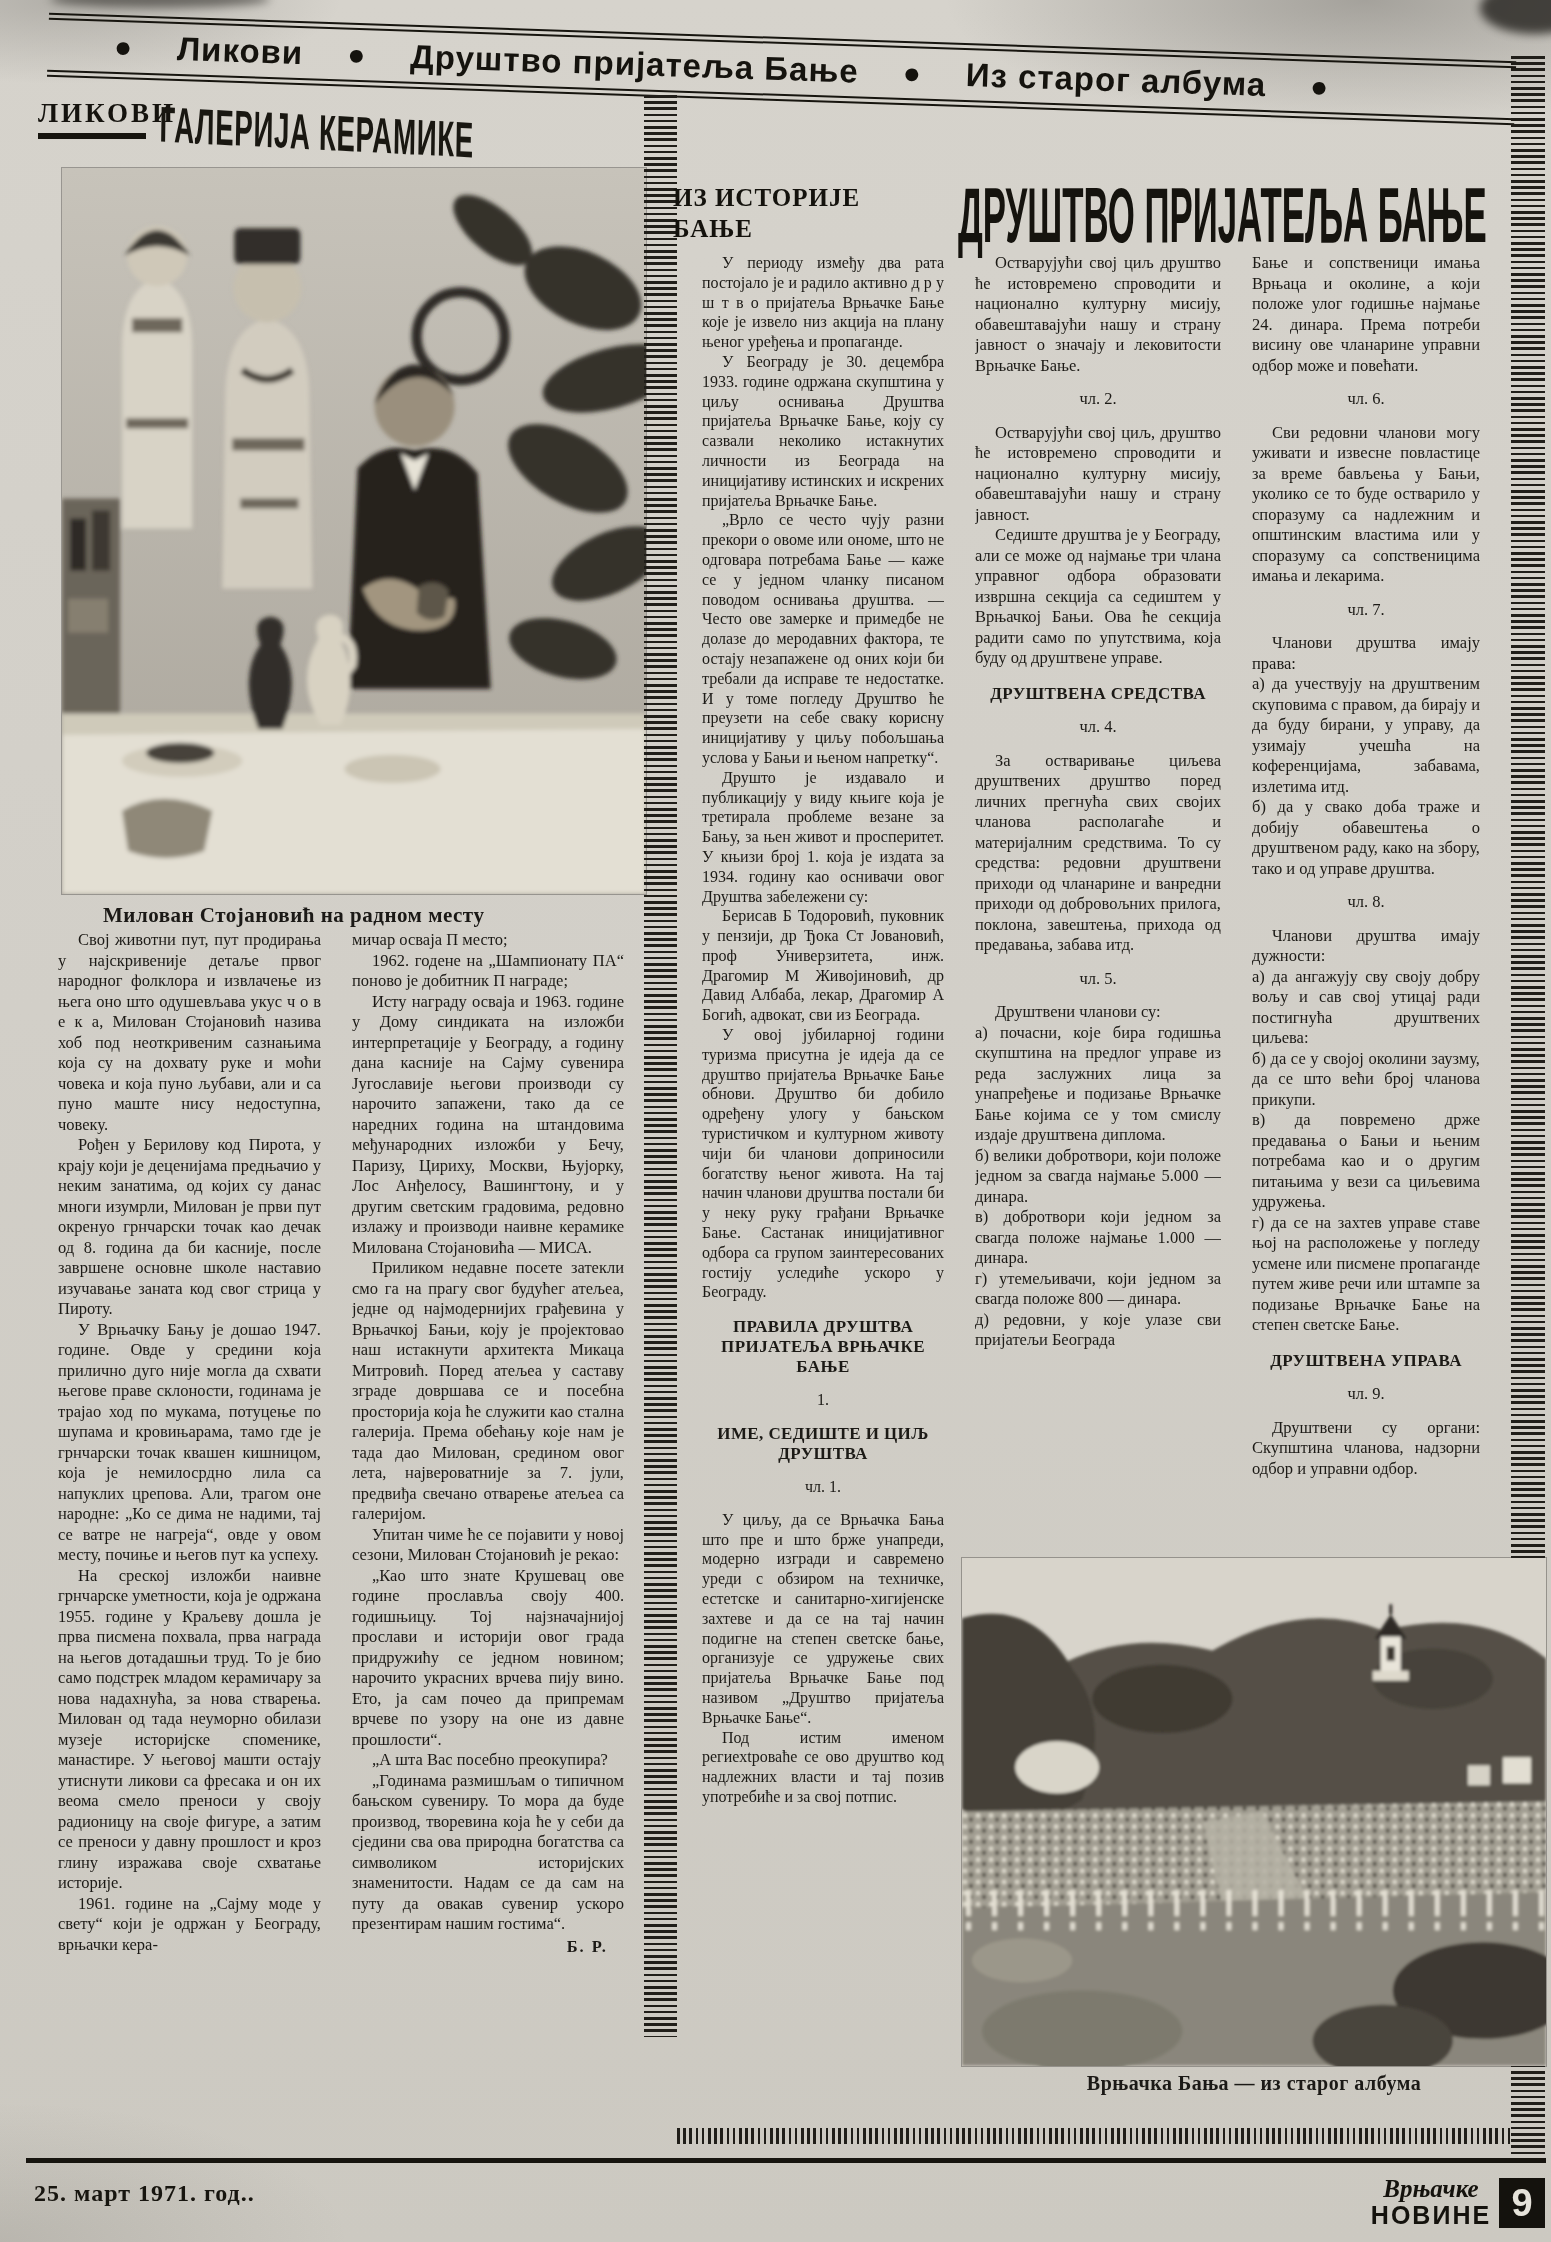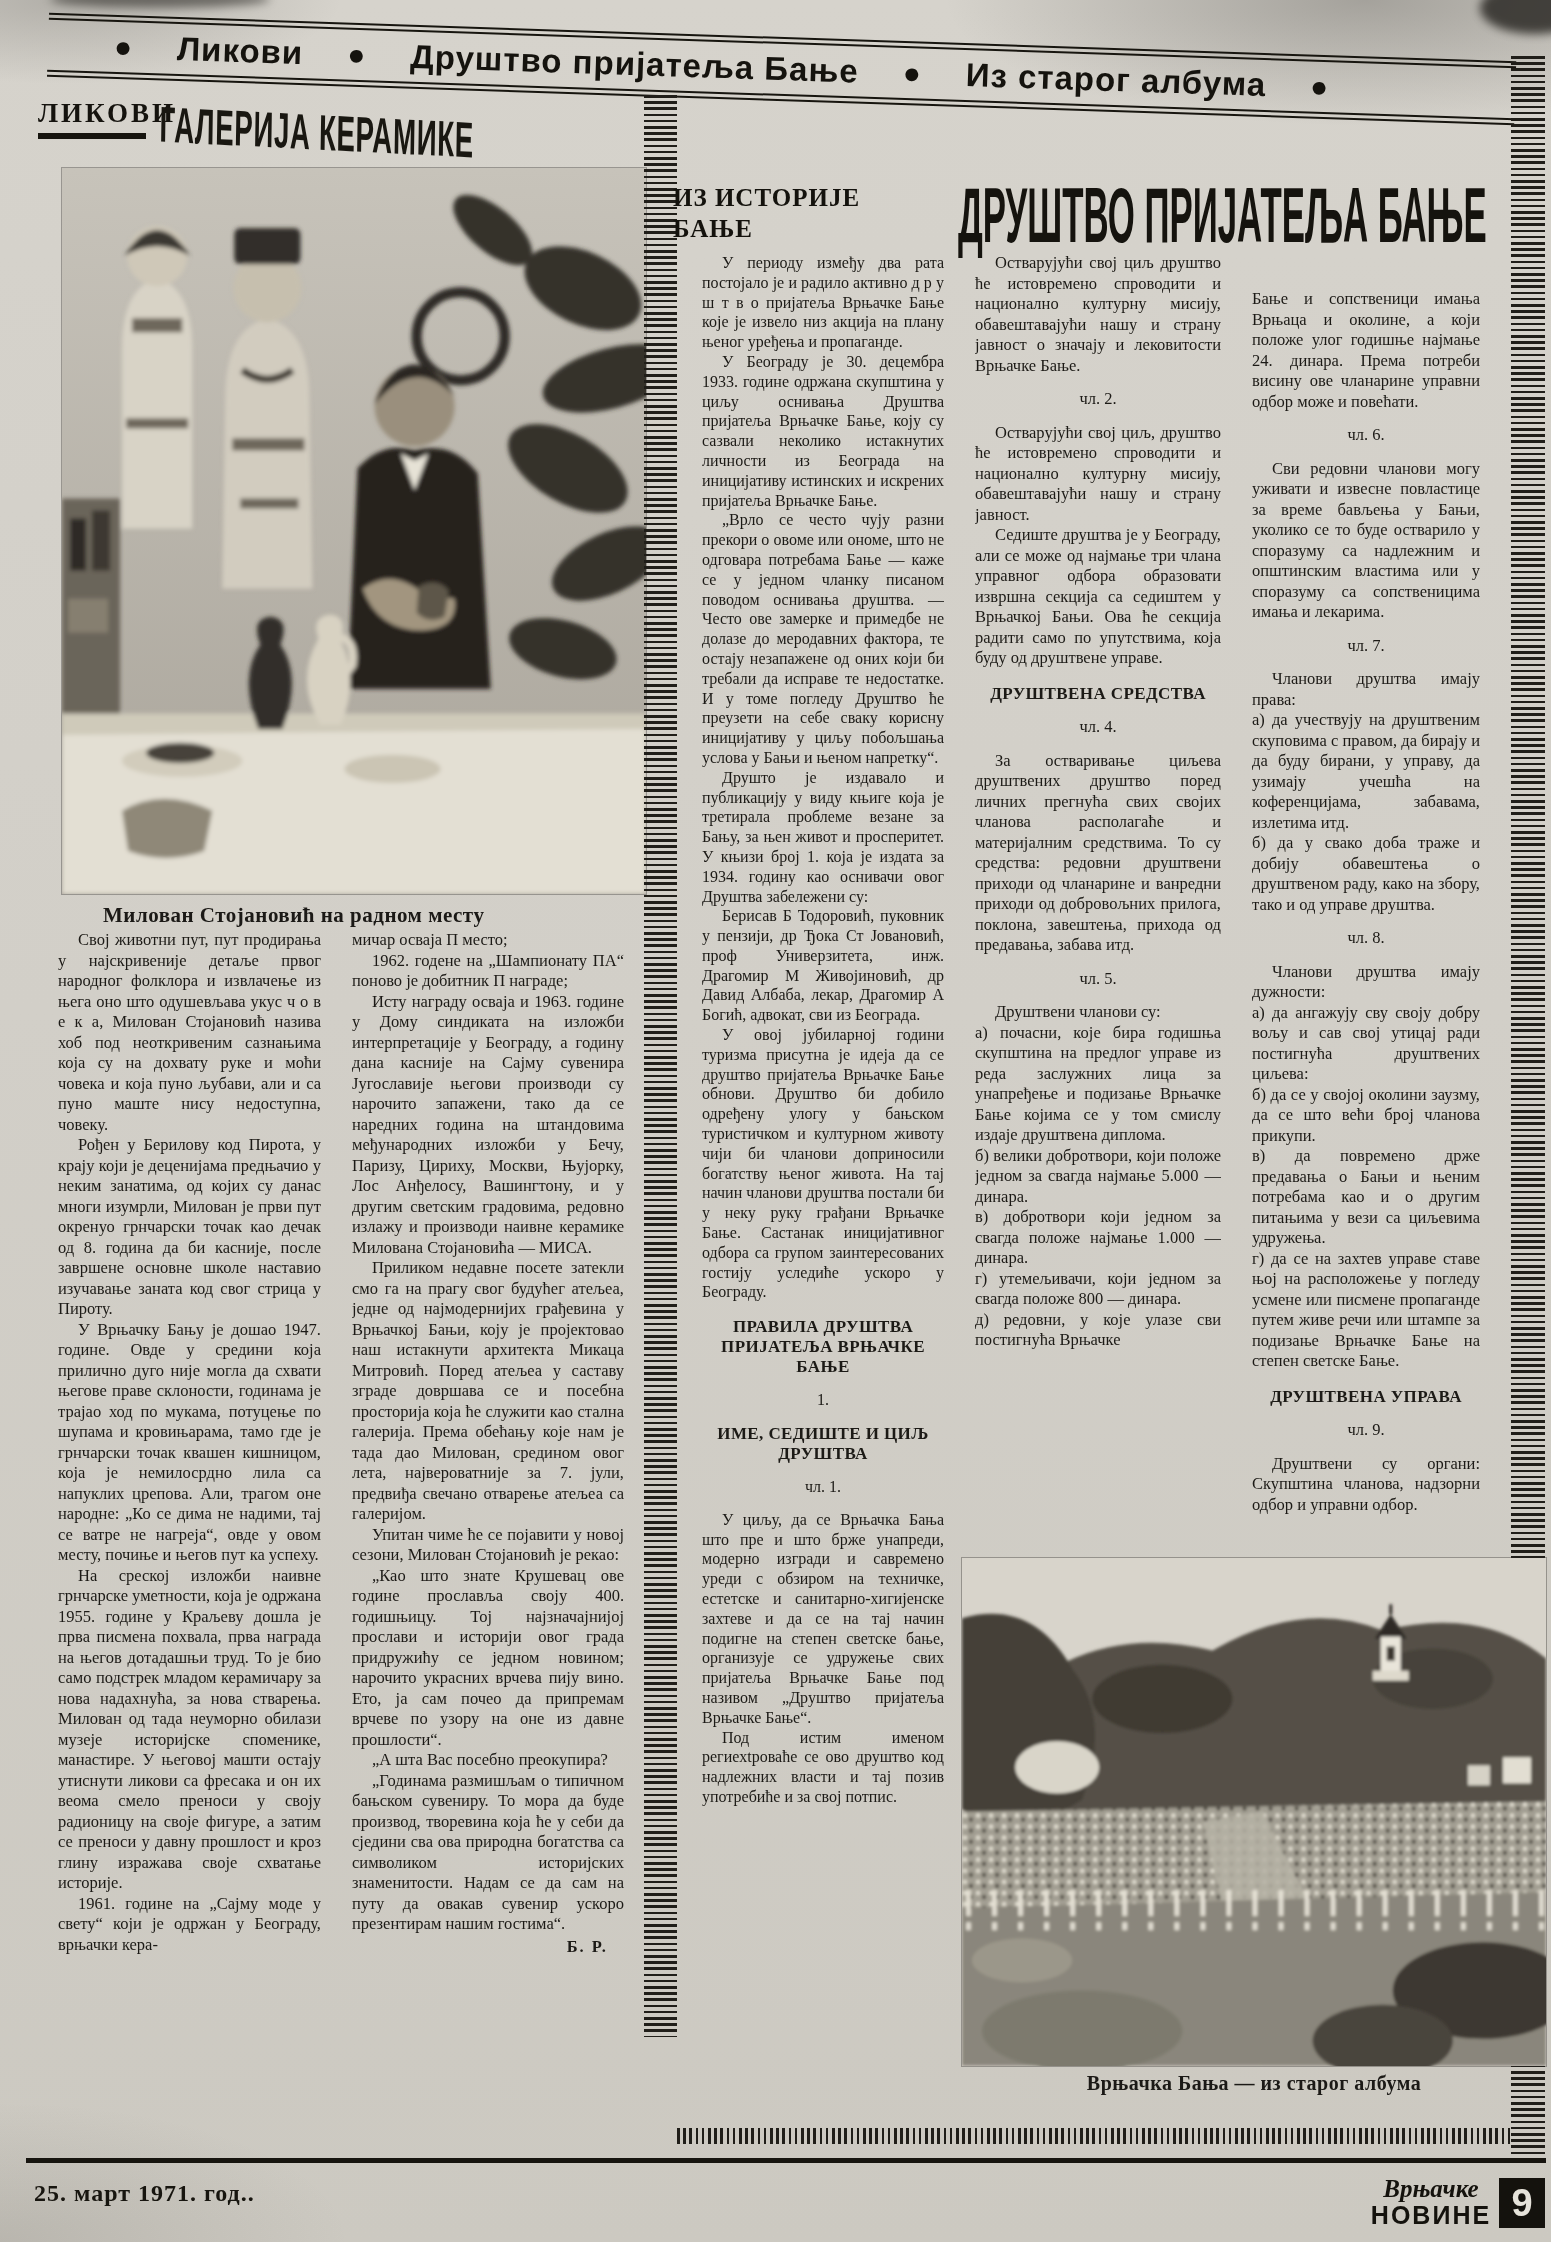--- a/index.html
+++ b/index.html
@@ -40,21 +40,21 @@
   .para{text-indent:20px;}
   .cont{text-indent:0;}
   .clause{text-align:center;text-indent:0;margin:13px 0 !important;}
   .colhead{text-align:center;text-indent:0;font-weight:700;letter-spacing:.4px;margin:15px 2px 10px !important;font-size:17px;}
   .signature{text-align:right;font-weight:700;letter-spacing:2px;padding-right:16px;margin-top:2px !important;}
 
   .colL1{left:58px; top:930px; width:263px;height:1218px;}
   .colL2{left:352px;top:930px; width:272px;height:1218px;}
   .colM {left:702px;top:253px; width:242px;height:1788px;font-size:16px;line-height:19.8px;}
   .colR1{left:975px;top:253px; width:246px;height:1300px;}
-  .colR2{left:1252px;top:253px;width:228px;height:1300px;margin-top:36px;}
+  .colR2{left:1252px;top:253px;width:228px;height:1300px;}
 
   .history-head{position:absolute;left:673px;top:183px;width:190px;font-weight:700;font-size:25px;line-height:1.22;letter-spacing:1px;color:#14120d;}
   .headline2{position:absolute;left:958px;top:170px;white-space:nowrap;
     font-family:"Liberation Sans","DejaVu Sans",sans-serif;font-weight:700;font-size:60px;
     transform:scale(.58,1.3);transform-origin:left top;color:#15130e;letter-spacing:0;}
 
   .vhatch{position:absolute;background:repeating-linear-gradient(180deg,#201e19 0 2.6px,rgba(0,0,0,0) 2.6px 6.2px);}
   .v1{left:644px;top:95px;width:33px;height:1942px;}
   .v2{left:1511px;top:56px;width:34px;height:2098px;}
   .hhatch{position:absolute;background:repeating-linear-gradient(90deg,#201e19 0 2.6px,rgba(0,0,0,0) 2.6px 6.2px);}
@@ -193,21 +193,21 @@
       <p class="para">Седиште друштва је у Београду, али се може од најмање три члана управног одбора образовати извршна секција са седиштем у Врњачкој Бањи. Ова ће секција радити само по упутствима, која буду од друштвене управе.</p>
       <p class="colhead">ДРУШТВЕНА СРЕДСТВА</p>
       <p class="clause">чл. 4.</p>
       <p class="para">За остваривање циљева друштвених друштво поред личних прегнућа свих својих чланова располагаће и материјалним средствима. То су средства: редовни друштвени приходи од чланарине и ванредни приходи од добровољних прилога, поклона, завештења, прихода од предавања, забава итд.</p>
       <p class="clause">чл. 5.</p>
       <p class="para">Друштвени чланови су:</p>
       <p class="para cont">а) почасни, које бира годишња скупштина на предлог управе из реда заслужних лица за унапређење и подизање Врњачке Бање којима се у том смислу издаје друштвена диплома.</p>
       <p class="para cont">б) велики добротвори, који положе једном за свагда најмање 5.000 — динара.</p>
       <p class="para cont">в) добротвори који једном за свагда положе најмање 1.000 — динара.</p>
       <p class="para cont">г) утемељивачи, који једном за свагда положе 800 — динара.</p>
-      <p class="para cont">д) редовни, у које улазе сви постигнућа Врњачке</p>
+      <p class="para cont">д) редовни, у које улазе сви пријатељи Београда</p>
     </div>
   <div class="col colR2">
       <p class="para cont">Бање и сопственици имања Врњаца и околине, а који положе улог годишње најмање 24. динара. Према потреби висину ове чланарине управни одбор може и повећати.</p>
       <p class="clause">чл. 6.</p>
       <p class="para">Сви редовни чланови могу уживати и извесне повластице за време бављења у Бањи, уколико се то буде остварило у споразуму са надлежним и општинским властима или у споразуму са сопственицима имања и лекарима.</p>
       <p class="clause">чл. 7.</p>
       <p class="para">Чланови друштва имају права:</p>
       <p class="para cont">а) да учествују на друштвеним скуповима с правом, да бирају и да буду бирани, у управу, да узимају учешћа на коференцијама, забавама, излетима итд.</p>
       <p class="para cont">б) да у свако доба траже и добију обавештења о друштвеном раду, како на збору, тако и од управе друштва.</p>
       <p class="clause">чл. 8.</p>

